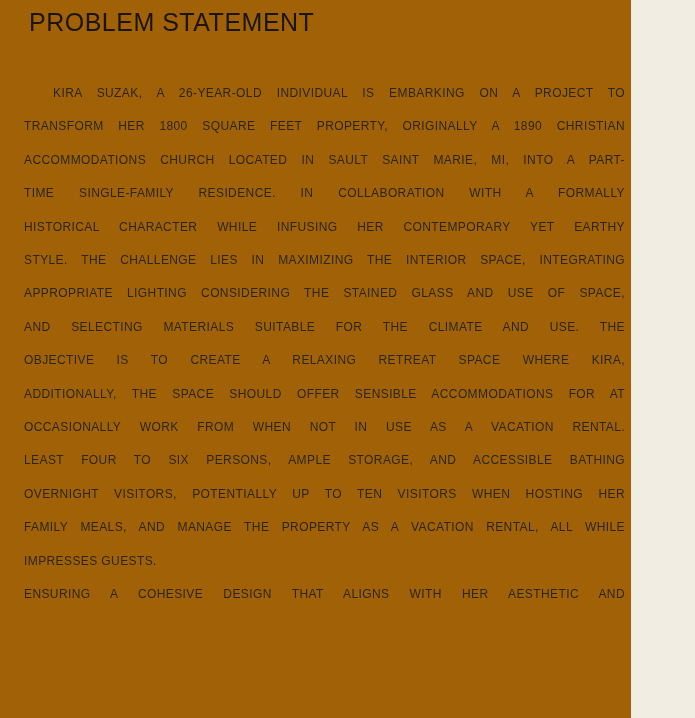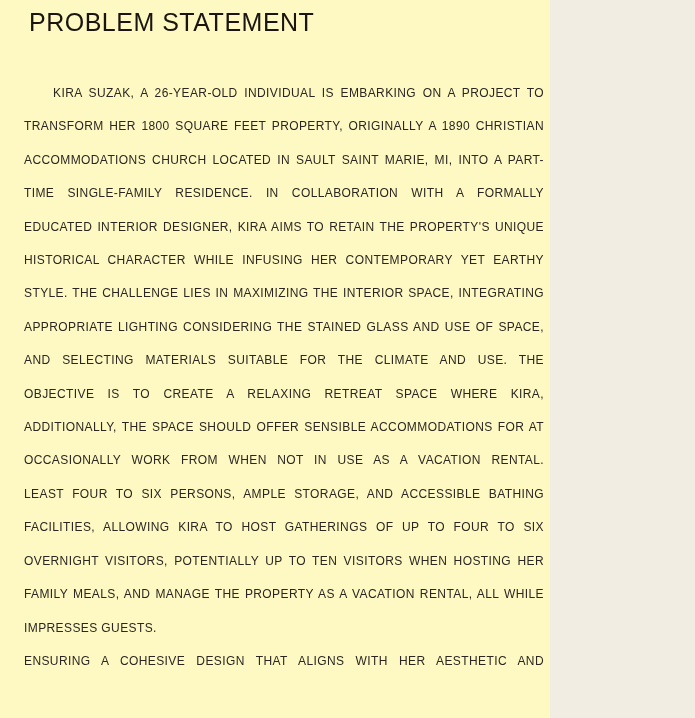--- a/index.html
+++ b/index.html
@@ -2,23 +2,23 @@
 <html><head>
 <meta charset="utf-8">
 <style>
   html, body {
     margin: 0;
     padding: 0;
     background: #f2ede3;
   }
   .page {
     position: relative;
-    width: 550px;
+    width: 631px;
     height: 718px;
-    background: #fef9c3;
+    background: #a16207;
     overflow: hidden;
     font-family: "Liberation Sans", sans-serif;
   }
   .title {
     position: absolute;
     top: 7px;
     left: 29px;
     margin: 0;
     font-size: 25px;
     font-weight: 400;
@@ -52,28 +52,26 @@
 </head>
 <body>
 
 <div class="page">
   <h1 class="title">PROBLEM STATEMENT</h1>
   <div class="paragraph">
     <div class="line first">KIRA SUZAK, A 26-YEAR-OLD INDIVIDUAL IS EMBARKING ON A PROJECT TO</div>
     <div class="line">TRANSFORM HER 1800 SQUARE FEET PROPERTY, ORIGINALLY A 1890 CHRISTIAN</div>
     <div class="line">ACCOMMODATIONS CHURCH LOCATED IN SAULT SAINT MARIE, MI, INTO A PART-</div>
     <div class="line">TIME SINGLE-FAMILY RESIDENCE. IN COLLABORATION WITH A FORMALLY</div>
-    <div class="line">EDUCATED INTERIOR DESIGNER, KIRA AIMS TO RETAIN THE PROPERTY'S UNIQUE</div>
     <div class="line">HISTORICAL CHARACTER WHILE INFUSING HER CONTEMPORARY YET EARTHY</div>
     <div class="line">STYLE. THE CHALLENGE LIES IN MAXIMIZING THE INTERIOR SPACE, INTEGRATING</div>
     <div class="line">APPROPRIATE LIGHTING CONSIDERING THE STAINED GLASS AND USE OF SPACE,</div>
     <div class="line">AND SELECTING MATERIALS SUITABLE FOR THE CLIMATE AND USE. THE</div>
     <div class="line">OBJECTIVE IS TO CREATE A RELAXING RETREAT SPACE WHERE KIRA,</div>
     <div class="line">ADDITIONALLY, THE SPACE SHOULD OFFER SENSIBLE ACCOMMODATIONS FOR AT</div>
     <div class="line">OCCASIONALLY WORK FROM WHEN NOT IN USE AS A VACATION RENTAL.</div>
     <div class="line">LEAST FOUR TO SIX PERSONS, AMPLE STORAGE, AND ACCESSIBLE BATHING</div>
-    <div class="line">FACILITIES, ALLOWING KIRA TO HOST GATHERINGS OF UP TO FOUR TO SIX</div>
     <div class="line">OVERNIGHT VISITORS, POTENTIALLY UP TO TEN VISITORS WHEN HOSTING HER</div>
     <div class="line">FAMILY MEALS, AND MANAGE THE PROPERTY AS A VACATION RENTAL, ALL WHILE</div>
     <div class="line last">IMPRESSES GUESTS.</div>
     <div class="line">ENSURING A COHESIVE DESIGN THAT ALIGNS WITH HER AESTHETIC AND</div>
   </div>
 </div>
 
 </body></html>

